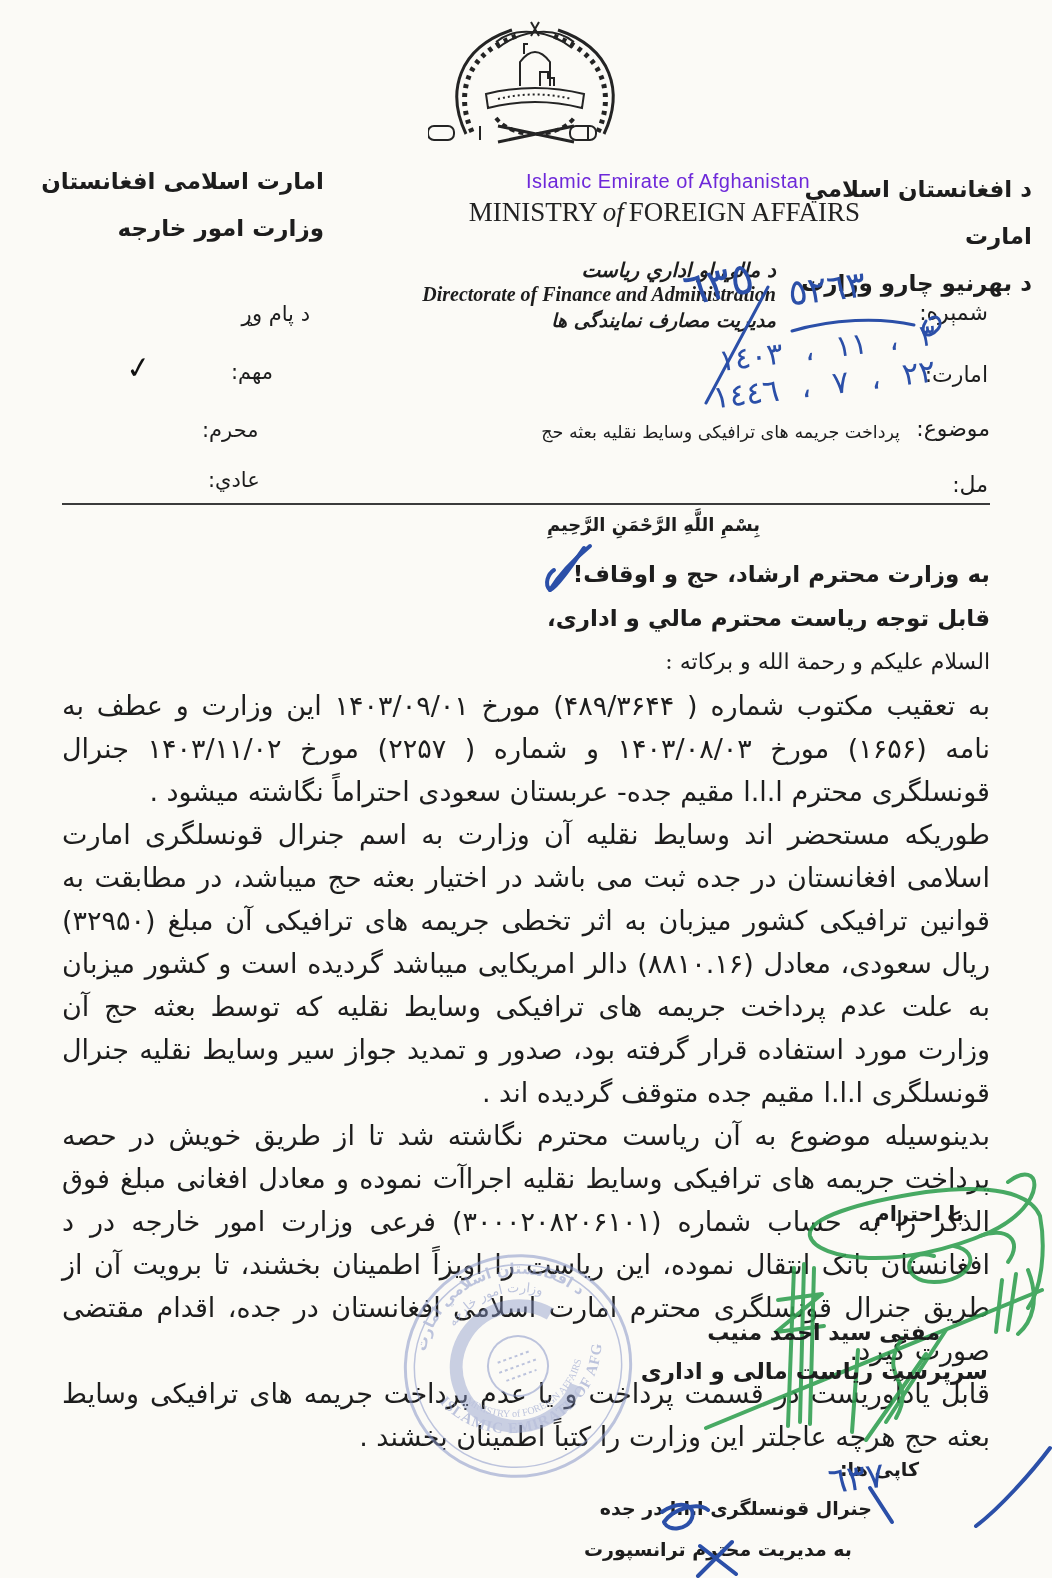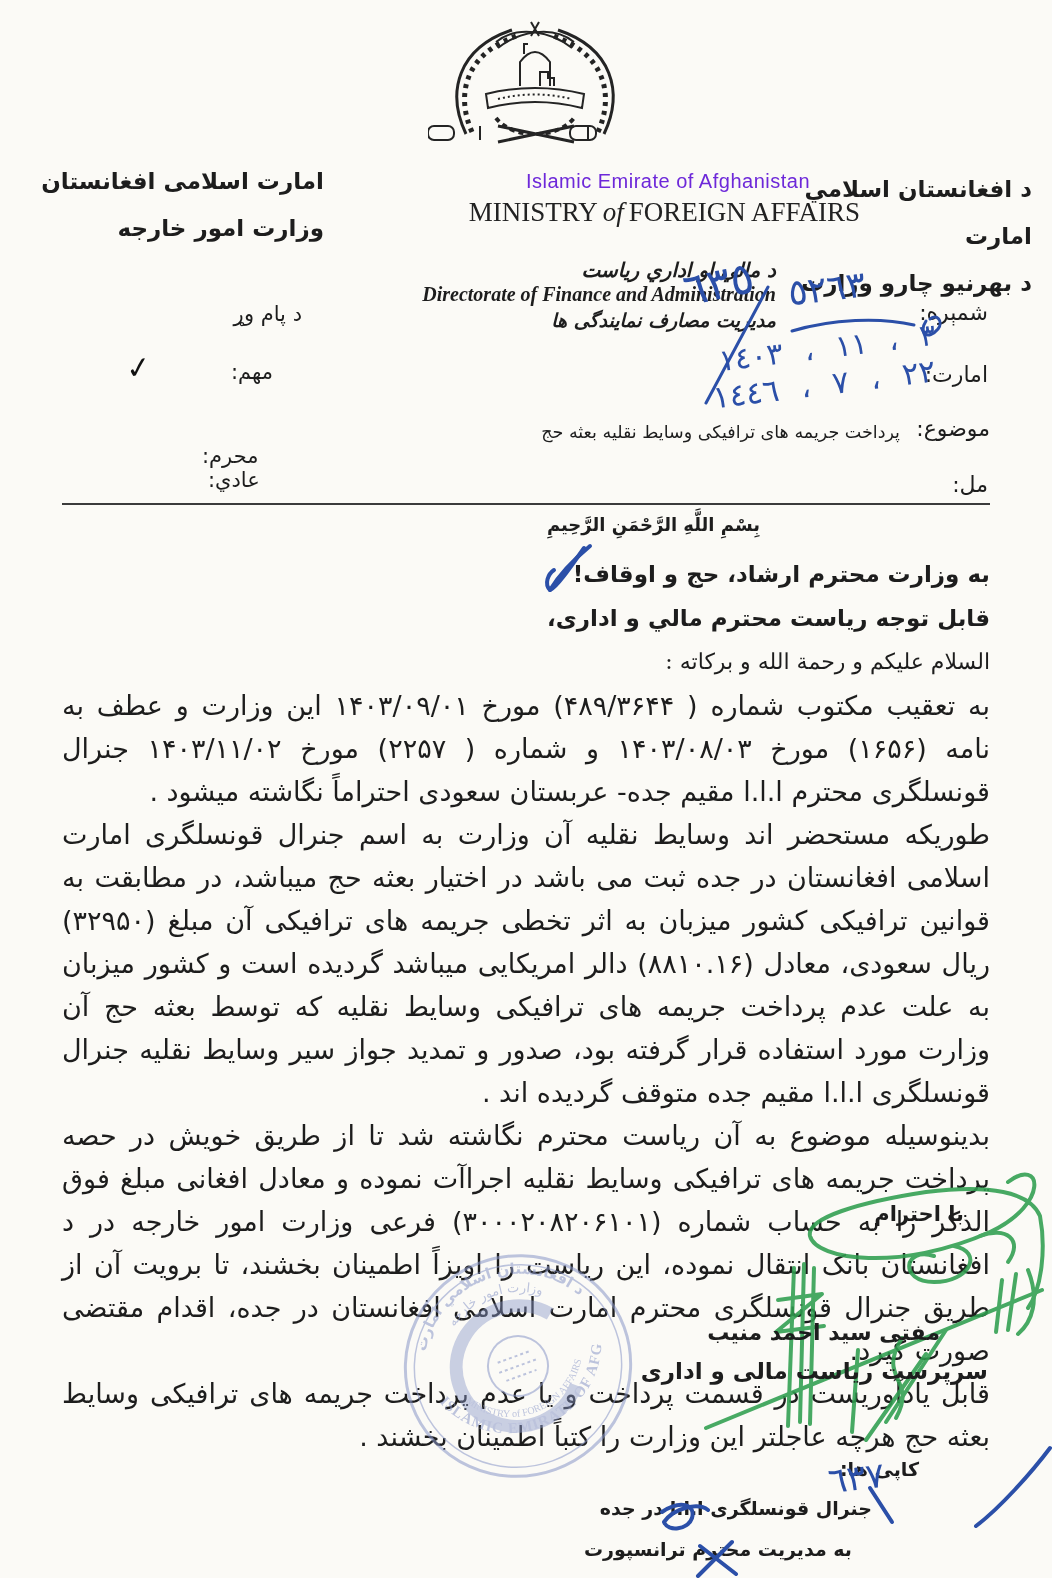--- a/index.html
+++ b/index.html
@@ -131,24 +131,24 @@
   <div class="abs pen hand-date1 rtl">٣ ، ١١ ، ١٤٠٣</div>
   <div class="abs pen hand-date2 rtl">٢٢ ، ٧ ، ١٤٤٦</div>
   <svg class="abs" style="left:680px;top:255px;" width="300" height="180">
     <g class="stroke-blue" stroke-width="3">
       <path d="M88,32 L26,148"></path>
       <path d="M112,76 C152,64 200,62 234,70"></path>
       <path d="M246,66 C238,78 248,86 258,74 C264,66 256,58 250,64"></path>
     </g>
   </svg>
 
-  <div class="abs cls rtl" style="left:192px;top:302px;width:110px;text-align:right;">د پام وړ</div>
+  <div class="abs cls rtl" style="left:200px;top:302px;width:110px;text-align:right;">د پام وړ</div>
   <div class="abs cls rtl" style="left:212px;top:360px;margin-left:19px;">مهم:</div>
   <div class="abs checkmark" style="left:126px;top:350px;">✓</div>
-  <div class="abs cls rtl" style="left:202px;top:418px;margin-top:26px;">محرم:</div>
+  <div class="abs cls rtl" style="left:202px;top:418px;">محرم:</div>
   <div class="abs cls rtl" style="left:208px;top:468px;text-align:right;">عادي:</div>
 
   <div class="abs rule"></div>
 
   <div class="abs bismillah center rtl">بِسْمِ اللَّهِ الرَّحْمَنِ الرَّحِيمِ</div>
 
   <svg class="abs" style="left:534px;top:540px;" width="70" height="70">
     <g class="stroke-blue" stroke-width="4">
       <path d="M50,8 C36,28 22,48 16,50 C10,44 14,34 20,30"></path>
       <path d="M16,50 C28,30 44,16 56,6"></path>

